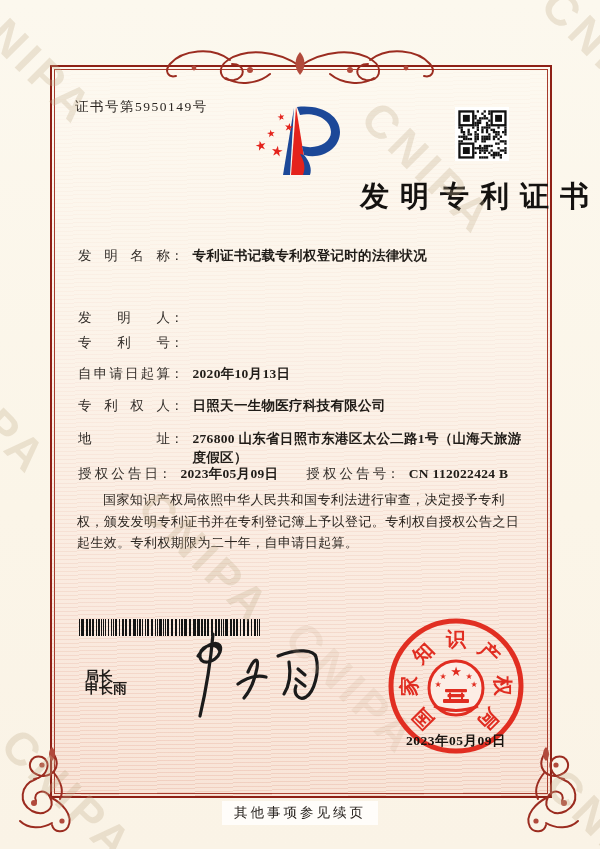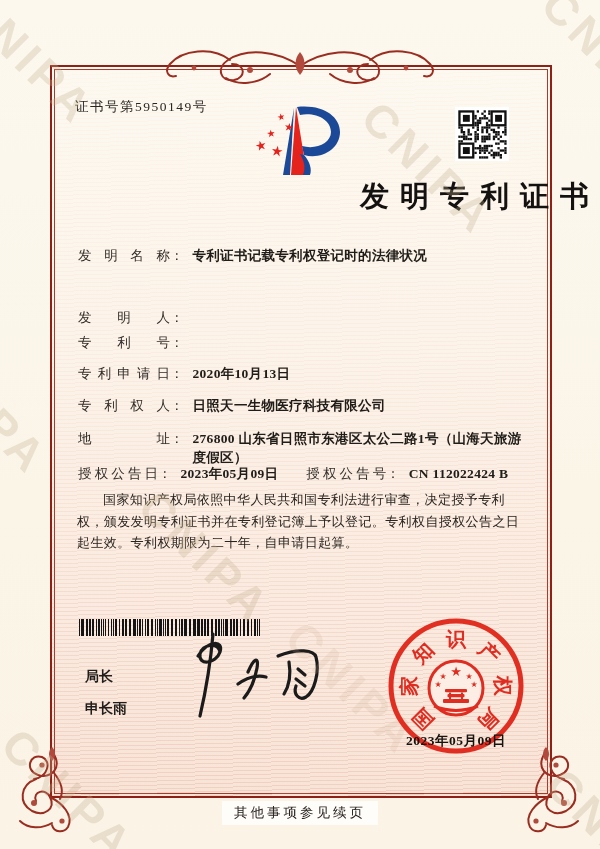--- a/index.html
+++ b/index.html
@@ -49,21 +49,21 @@
   .legal{position:absolute;left:77px;top:489px;width:448px;z-index:5;
          font-size:13px;line-height:21.5px;color:#2a241f;letter-spacing:.4px;}
   .legal p{margin:0 0 3px 0;text-indent:2em;}
 
   
   .barcode{position:absolute;left:79px;top:619px;width:183px;height:17px;display:flex;align-items:stretch;z-index:5;}
   .barcode div{height:100%;}
   .sig-svg{position:absolute;left:158px;top:626px;width:175px;height:98px;z-index:5;}
   .director-label{position:absolute;left:85px;top:668px;font-family:"Liberation Sans",sans-serif;
                   font-weight:bold;font-size:14px;color:#211d1a;z-index:5;}
-  .director-name{position:absolute;left:85px;top:700px;font-family:"Liberation Sans",sans-serif;
+  .director-name{position:absolute;left:85px;top:680px;font-family:"Liberation Sans",sans-serif;
                  font-weight:bold;font-size:14px;color:#211d1a;z-index:5;}
   .seal{position:absolute;left:386px;top:616px;width:140px;height:140px;z-index:7;}
 
   .footer-page{position:absolute;left:0;top:774px;width:100%;text-align:center;font-size:11px;color:#2a2520;z-index:5;}
   .continuation{position:absolute;left:0;top:801px;width:100%;text-align:center;z-index:5;}
   .continuation span{display:inline-block;background:#fffdfa;padding:3px 12px;font-size:13.5px;
                      letter-spacing:3px;color:#26211d;}
 </style>
 </head>
 <body>
@@ -307,21 +307,21 @@
   </div>
   <div class="frow" style="top:308px">
     <span class="flabel">发明人</span>
       <span class="fcolon">：</span>
   </div>
   <div class="frow" style="top:333px">
     <span class="flabel">专利号</span>
       <span class="fcolon">：</span>
   </div>
   <div class="frow" style="top:364px">
-    <span class="flabel">专利申请日</span>
+    <span class="flabel">自申请日起算</span>
       <span class="fcolon">：</span>
     <span class="fvalue">2020年10月13日</span>
   </div>
   <div class="frow" style="top:396px">
     <span class="flabel">专利权人</span>
       <span class="fcolon">：</span>
     <span class="fvalue">日照天一生物医疗科技有限公司</span>
   </div>
   <div class="frow" style="top:429px">
     <span class="flabel">地址</span>

